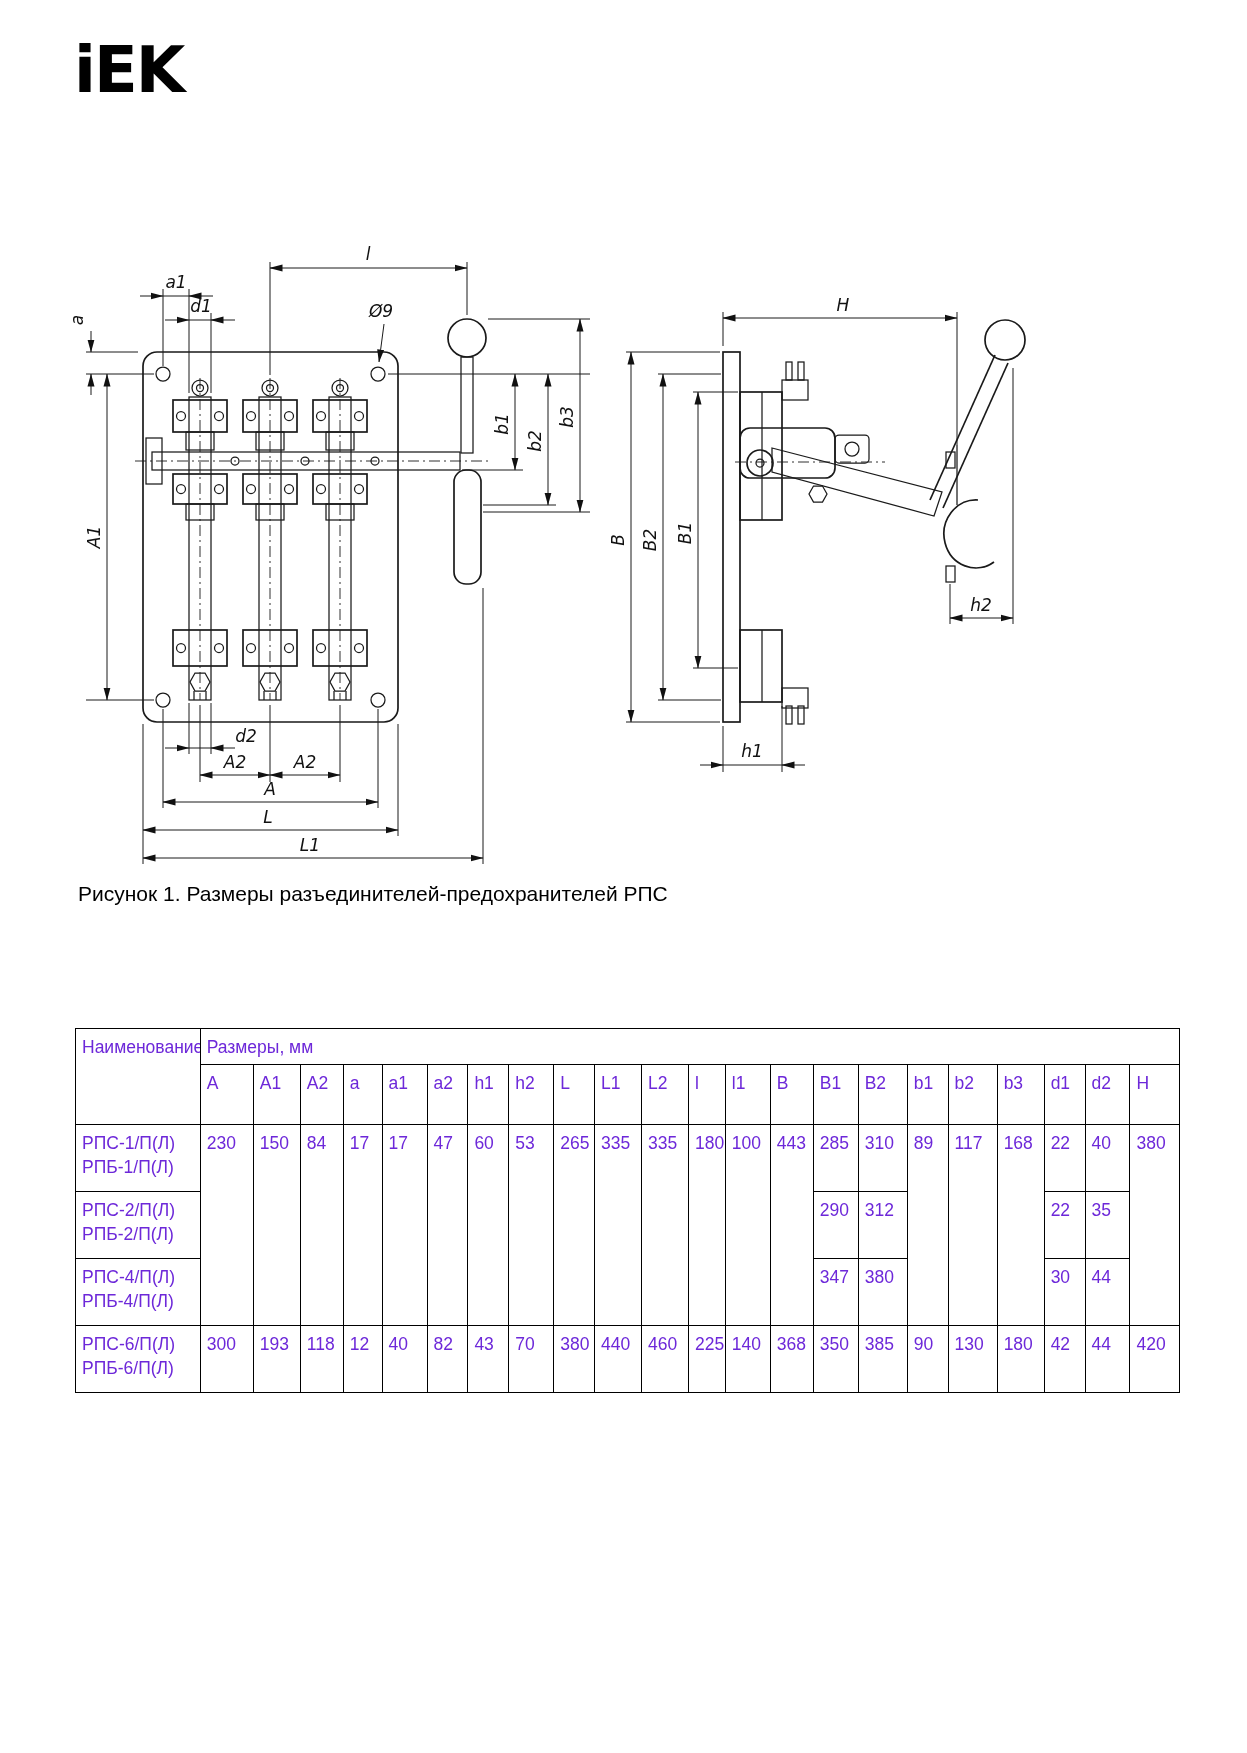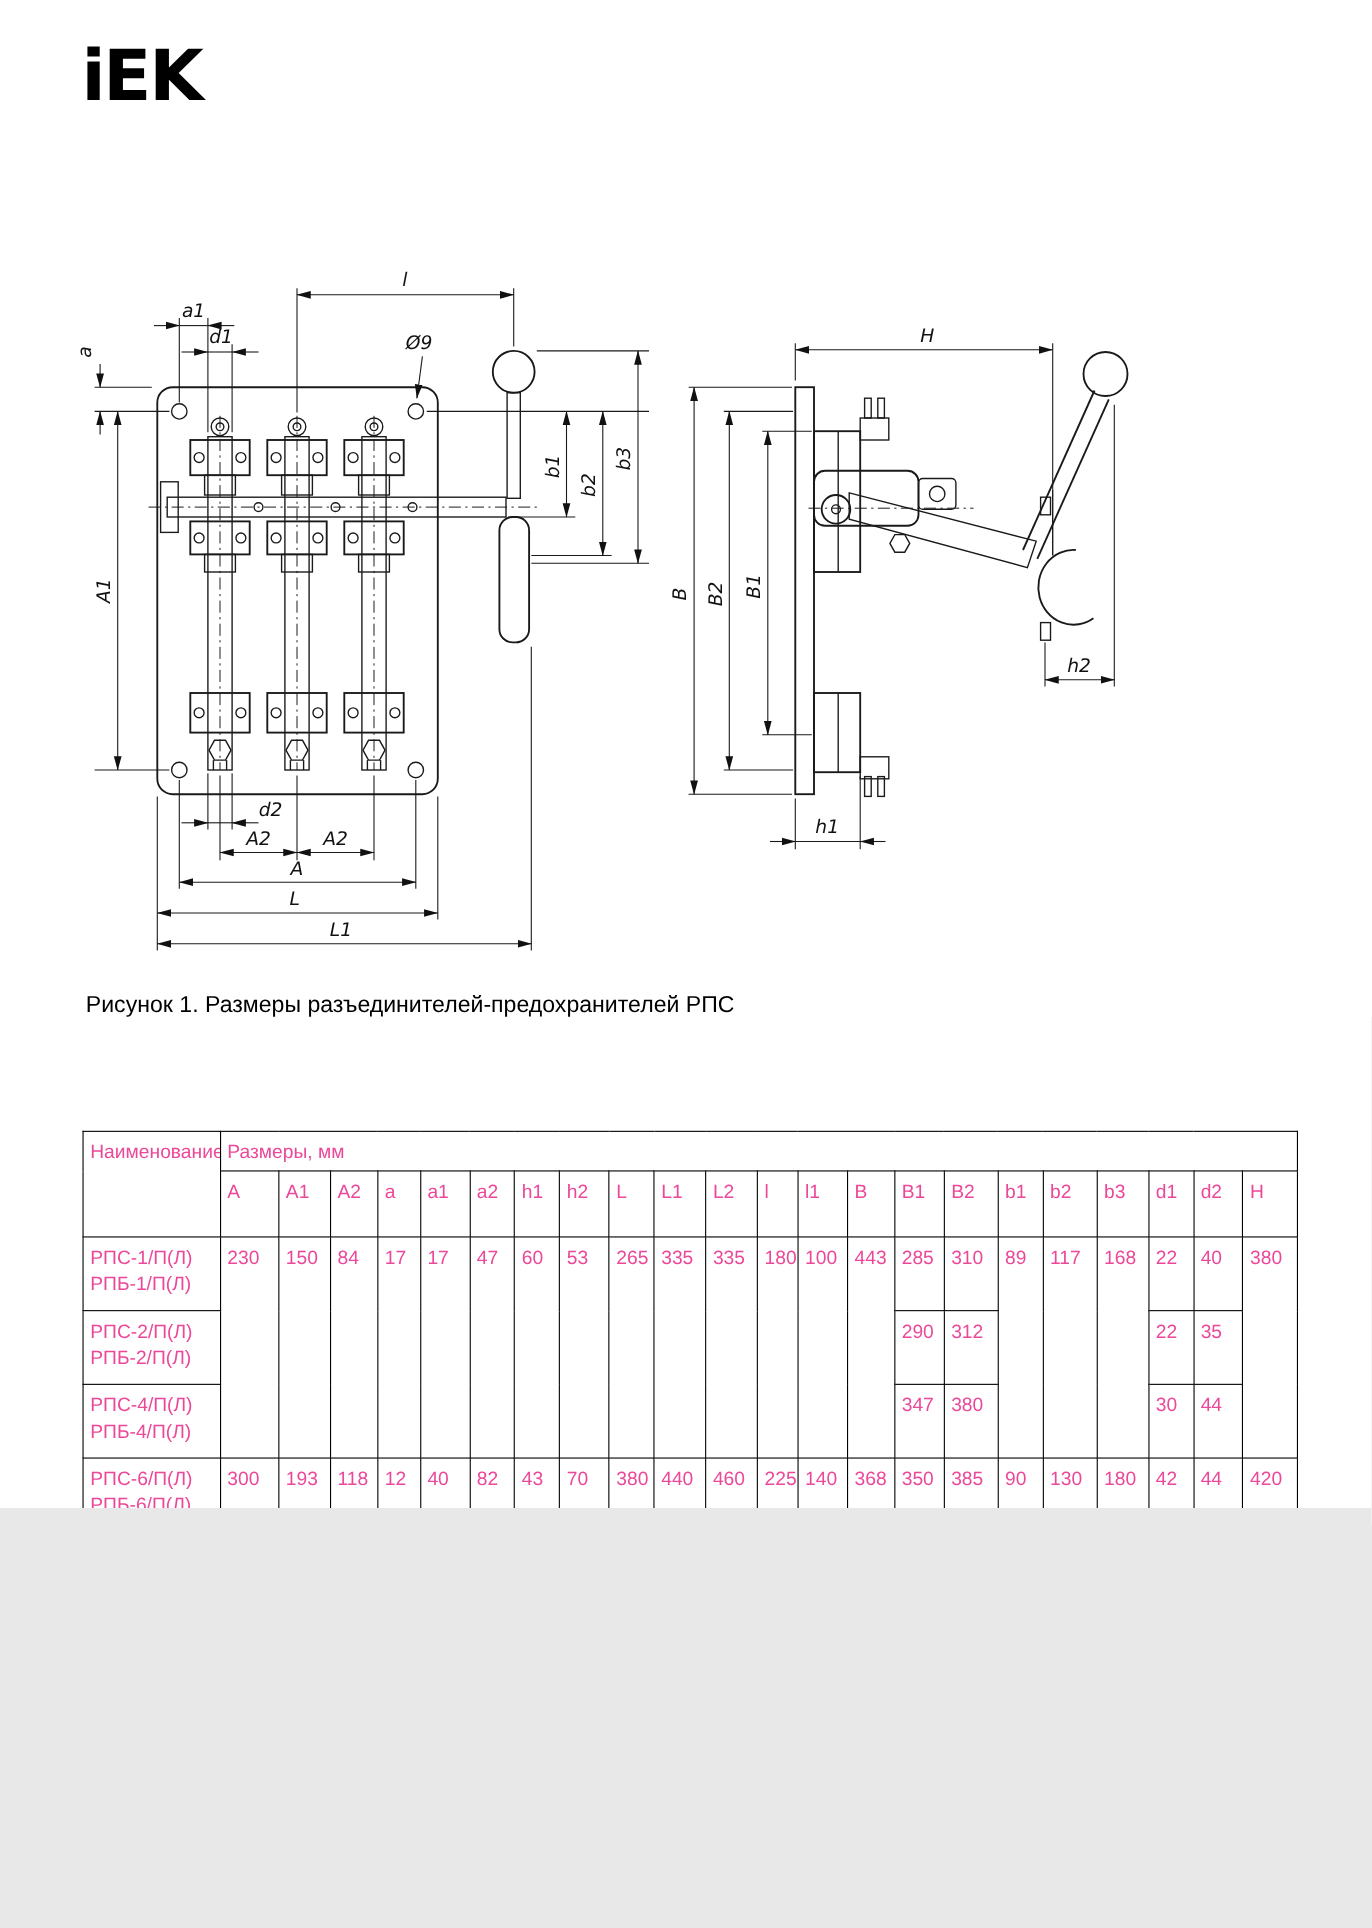--- a/index.html
+++ b/index.html
@@ -1,44 +1,44 @@
 <!DOCTYPE html>
 <html><head>
 <meta charset="utf-8">
 <style>
   html,body { margin:0; padding:0; background:#e8e8e8; }
   .page {
-    position:relative; width:1247px; height:1371px; margin:0 auto;
+    position:relative; width:1247px; height:1753px; margin:0 auto;
     background:#ffffff; color:#000;
     font-family:"Liberation Sans", sans-serif;
     overflow:hidden;
   }
   .logo {
     position:absolute; left:74px; top:38px;
     font-family:"DejaVu Sans", sans-serif;
     font-weight:bold; font-size:64px; line-height:1; letter-spacing:-2px; color:#000;
   }
   svg.drawing { position:absolute; left:0; top:0; width:1247px; height:900px; }
 
   
   .ol  { fill:none; stroke:#1a1a1a; stroke-width:1.7; }
   .ol2 { fill:none; stroke:#1a1a1a; stroke-width:1.25; }
   .dim { fill:none; stroke:#1a1a1a; stroke-width:1; }
   .cl  { fill:none; stroke:#1a1a1a; stroke-width:0.9; stroke-dasharray:11 4 2 4; }
   .dlab { font-family:"DejaVu Sans", sans-serif; font-style:italic; font-size:17px; fill:#111; }
 
   .caption {
     position:absolute; left:78px; top:882px;
-    font-size:21px; color:#000;margin-top:20px;
+    font-size:21px; color:#000;
   }
 
   table.dims {
     position:absolute; left:75px; top:1028px; width:1105px;
     border-collapse:collapse; table-layout:fixed;
-    font-size:17.5px; color:#ec4899;
+    font-size:17.5px; color:#6d28d9;
   }
   table.dims th, table.dims td {
     border:1px solid #000;
     font-weight:normal; text-align:left; vertical-align:top;
     padding:7px 4px 4px 6px; white-space:pre-line; line-height:1.35;
     overflow:hidden;
   }
   table.dims thead tr.t1 th { height:24px; }
   table.dims thead tr.t2 th { height:48px; }
   table.dims tbody tr { height:67px; }

